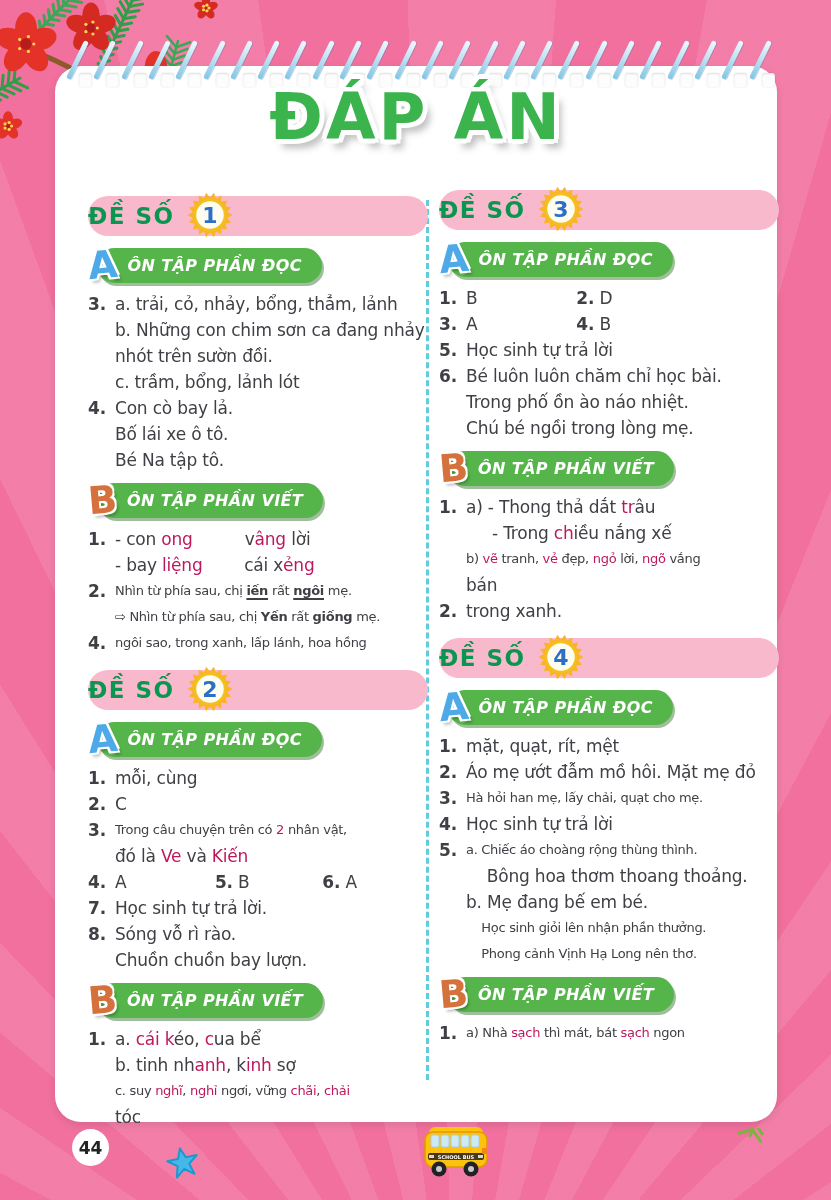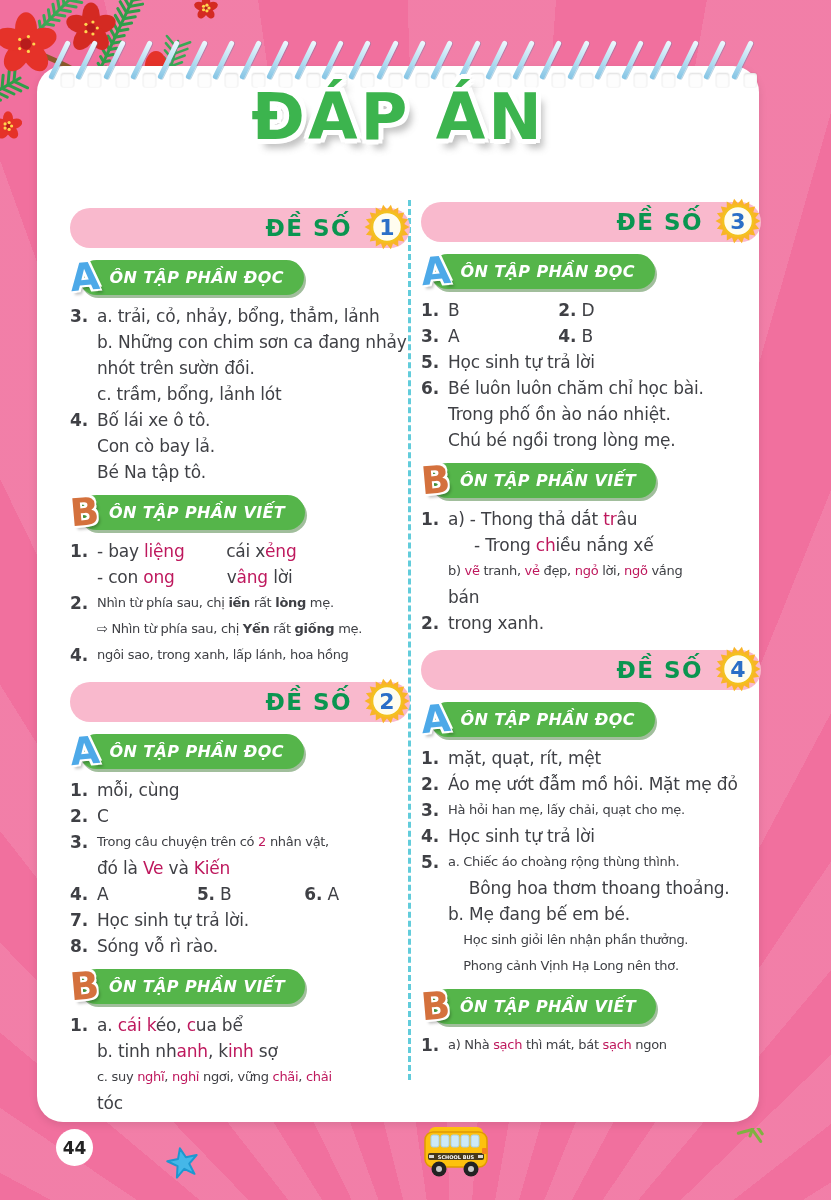--- a/index.html
+++ b/index.html
@@ -8,21 +8,21 @@
     background:#f1709e;
     font-family:"DejaVu Sans", sans-serif;
   }
   body::before{
     content:"";position:absolute;inset:0;
     background:repeating-conic-gradient(from -20deg at 55% 118%,
       rgba(255,255,255,0) 0deg 6deg, rgba(255,255,255,.10) 6deg 12deg);
     pointer-events:none;
   }
   .card{
-    position:absolute;left:37px;top:66px;width:722px;height:1056px;
+    position:absolute;left:55px;top:66px;width:722px;height:1056px;
     background:#ffffff;border-radius:26px;
     box-shadow:0 3px 8px rgba(0,0,0,.10);
   }
   
   .spiral{position:absolute;top:-27px;left:8px;right:8px;height:66px;}
   .coil{
     position:absolute;top:0;width:5px;height:42px;border-radius:4px;
     background:linear-gradient(180deg,#eef9fe 0%,#bfe3f4 45%,#84c4e4 100%);
     transform:rotate(26deg);box-shadow:1px 0 0 rgba(60,130,170,.35);
   }
@@ -41,22 +41,22 @@
   .divider{
     position:absolute;left:371px;top:134px;height:880px;width:0;
     border-left:3px dashed #47c4d5;opacity:.85;
   }
   .col{position:absolute;width:340px;}
   #col-left{left:33px;top:130px;}
   #col-right{left:384px;top:124px;}
   .test-block + .test-block{margin-top:0;}
   .de-head{
     position:relative;background:#f9b9cd;border-radius:21px;height:40px;
-    display:flex;align-items:center;justify-content:flex-end;gap:12px;
-    margin:12px 0 10px 0;
+    display:flex;align-items:center;justify-content:flex-start;gap:12px;
+    margin:0 0 10px 0;
   }
   .de-head.later{margin-top:14px;}
   .de-title{color:#0a9550;font-weight:800;font-size:23px;letter-spacing:1.5px;}
   .sun-badge{flex:0 0 auto;margin-top:-2px;}
   .part-head{display:flex;align-items:center;margin:8px 0 7px 0;position:relative;}
   .letter{
     font-size:38px;font-weight:800;line-height:1;z-index:2;margin-right:-20px;
     transform:rotate(-5deg);
   }
   .letter-a{color:#4da9e8;text-shadow:-2px -2px 0 #fff,2px -2px 0 #fff,-2px 2px 0 #fff,2px 2px 0 #fff,3px 4px 3px rgba(0,0,0,.25);}
@@ -67,23 +67,23 @@
     border-radius:20px;box-shadow:2px 3px 0 rgba(47,110,35,.45);white-space:nowrap;
   }
   .item{display:flex;align-items:flex-start;}
   .num{flex:0 0 27px;font-weight:700;color:#3f4045;font-size:17px;line-height:26px;}
   .lines{flex:1 1 auto;min-width:0;}
   .line{white-space:pre;font-size:17px;line-height:26px;color:#3f4045;letter-spacing:-.2px;}
   .line.sm{font-size:13px;letter-spacing:-.3px;}
   .run-n{}
   .run-r{color:#be185d;}
   .run-b{font-weight:700;}
-  .run-u{font-weight:700;text-decoration-thickness:2px;text-underline-offset:3px;}
+  .run-u{font-weight:700;text-decoration:underline;text-decoration-thickness:2px;text-underline-offset:3px;}
   .page-num{
-    position:absolute;left:56px;top:1129px;width:37px;height:37px;background:#fff;
+    position:absolute;left:72px;top:1129px;width:37px;height:37px;background:#fff;
     border-radius:50%;display:flex;align-items:center;justify-content:center;
     font-weight:700;font-size:17px;color:#232323;
   }
   .deco{position:absolute;}
 </style>
 </head>
 <body>
 
 <svg class="deco" id="deco-tl" style="left:-12px;top:-14px" width="300" height="215" viewBox="0 0 300 215">
     <path d="M15,55 Q120,85 215,185" stroke="#8d5a2b" stroke-width="5" fill="none"></path>
@@ -394,40 +394,40 @@
           <div class="lines">
             <div class="line"><span class="run-n">a. trải, cỏ, nhảy, bổng, thẳm, lảnh</span></div>
             <div class="line"><span class="run-n">b. Những con chim sơn ca đang nhảy</span></div>
             <div class="line"><span class="run-n">nhót trên sườn đồi.</span></div>
             <div class="line"><span class="run-n">c. trầm, bổng, lảnh lót</span></div>
           </div>
         </div>
         <div class="item">
           <span class="num">4.</span>
           <div class="lines">
+            <div class="line"><span class="run-n">Con cò bay lả.</span></div>
             <div class="line"><span class="run-n">Bố lái xe ô tô.</span></div>
-            <div class="line"><span class="run-n">Con cò bay lả.</span></div>
             <div class="line"><span class="run-n">Bé Na tập tô.</span></div>
           </div>
         </div>
         <div class="part-head">
           <span class="letter letter-b">B</span>
           <span class="part-pill">ÔN TẬP PHẦN VIẾT</span>
         </div>
         <div class="item">
           <span class="num">1.</span>
           <div class="lines">
+            <div class="line"><span class="run-n">- con </span><span class="run-r">ong</span><span class="run-n">          </span><span class="run-n">v</span><span class="run-r">âng</span><span class="run-n"> lời</span></div>
             <div class="line"><span class="run-n">- bay </span><span class="run-r">liệng</span><span class="run-n">        </span><span class="run-n">cái x</span><span class="run-r">ẻng</span></div>
-            <div class="line"><span class="run-n">- con </span><span class="run-r">ong</span><span class="run-n">          </span><span class="run-n">v</span><span class="run-r">âng</span><span class="run-n"> lời</span></div>
           </div>
         </div>
         <div class="item">
           <span class="num">2.</span>
           <div class="lines">
-            <div class="line sm"><span class="run-n">Nhìn từ phía sau, chị </span><span class="run-u">iến</span><span class="run-n"> rất </span><span class="run-u">lòng</span><span class="run-n"> mẹ.</span></div>
+            <div class="line sm"><span class="run-n">Nhìn từ phía sau, chị </span><span class="run-u">iến</span><span class="run-n"> rất </span><span class="run-u">ngôi</span><span class="run-n"> mẹ.</span></div>
             <div class="line sm"><span class="run-n">⇨ Nhìn từ phía sau, chị </span><span class="run-b">Yến</span><span class="run-n"> rất </span><span class="run-b">giống</span><span class="run-n"> mẹ.</span></div>
           </div>
         </div>
         <div class="item">
           <span class="num">4.</span>
           <div class="lines">
             <div class="line sm"><span class="run-n">ngôi sao, trong xanh, lấp lánh, hoa hồng</span></div>
           </div>
         </div>
       </div>
@@ -472,20 +472,21 @@
         <div class="item">
           <span class="num">7.</span>
           <div class="lines">
             <div class="line"><span class="run-n">Học sinh tự trả lời.</span></div>
           </div>
         </div>
         <div class="item">
           <span class="num">8.</span>
           <div class="lines">
             <div class="line"><span class="run-n">Sóng vỗ rì rào.</span></div>
+            <div class="line"><span class="run-n">Chuồn chuồn bay lượn.</span></div>
           </div>
         </div>
         <div class="part-head">
           <span class="letter letter-b">B</span>
           <span class="part-pill">ÔN TẬP PHẦN VIẾT</span>
         </div>
         <div class="item">
           <span class="num">1.</span>
           <div class="lines">
             <div class="line"><span class="run-n">a. </span><span class="run-r">cái</span><span class="run-n"> </span><span class="run-r">k</span><span class="run-n">éo, </span><span class="run-r">c</span><span class="run-n">ua bể</span></div>

